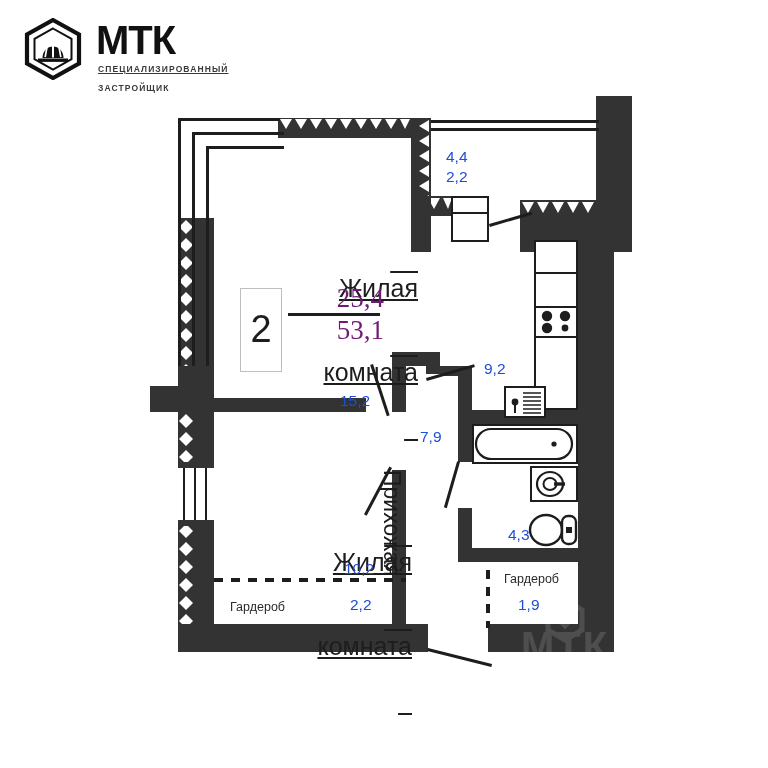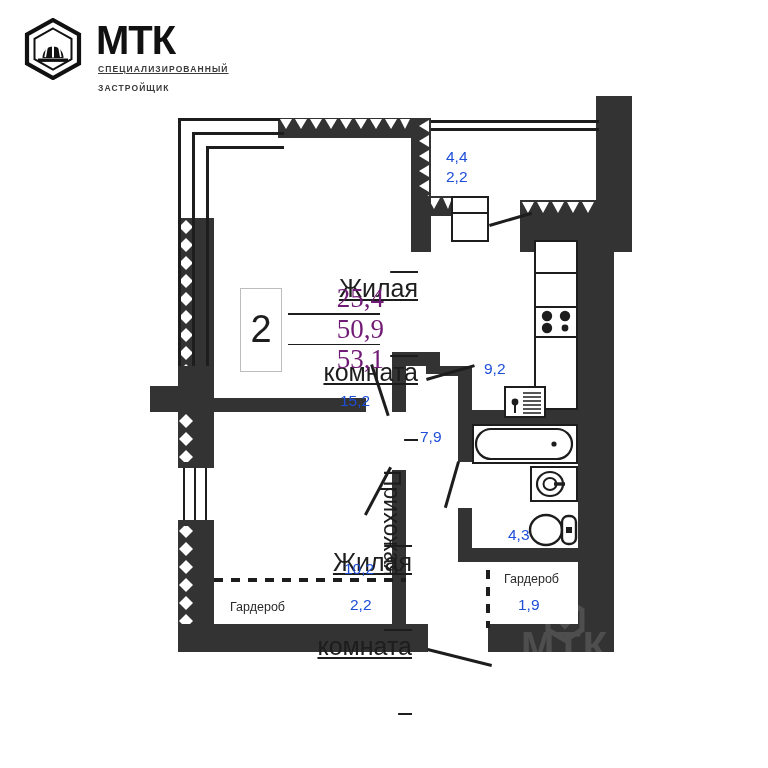--- a/index.html
+++ b/index.html
@@ -293,21 +293,20 @@
     <rect x="38" y="6" width="14" height="28" rx="6" ry="6" fill="#fff" stroke="#1d1d1d" stroke-width="2.4"></rect>
     <rect x="42" y="17" width="6" height="6" fill="#1d1d1d"></rect>
   </svg>
 
   <div id="stats">
     <div id="roomcount-box"></div>
     <div id="roomcount">2</div>
     <div id="fracs">
       <div class="frac">25,4</div>
       <div class="fracline"></div>
-      <div class="frac">50,9</div>
       <div class="fracline"></div>
       <div class="frac">53,1</div>
     </div>
   </div>
 
   <div id="wm">
     <svg width="190" height="74" viewBox="0 0 190 74">
       <path d="M95 4 L112 14 L112 34 L95 44 L78 34 L78 14 Z" fill="none" stroke="#ffffff" stroke-width="5"></path>
       <path d="M86 20 l9 10 l9 -10" fill="none" stroke="#ffffff" stroke-width="5"></path>
     </svg>

